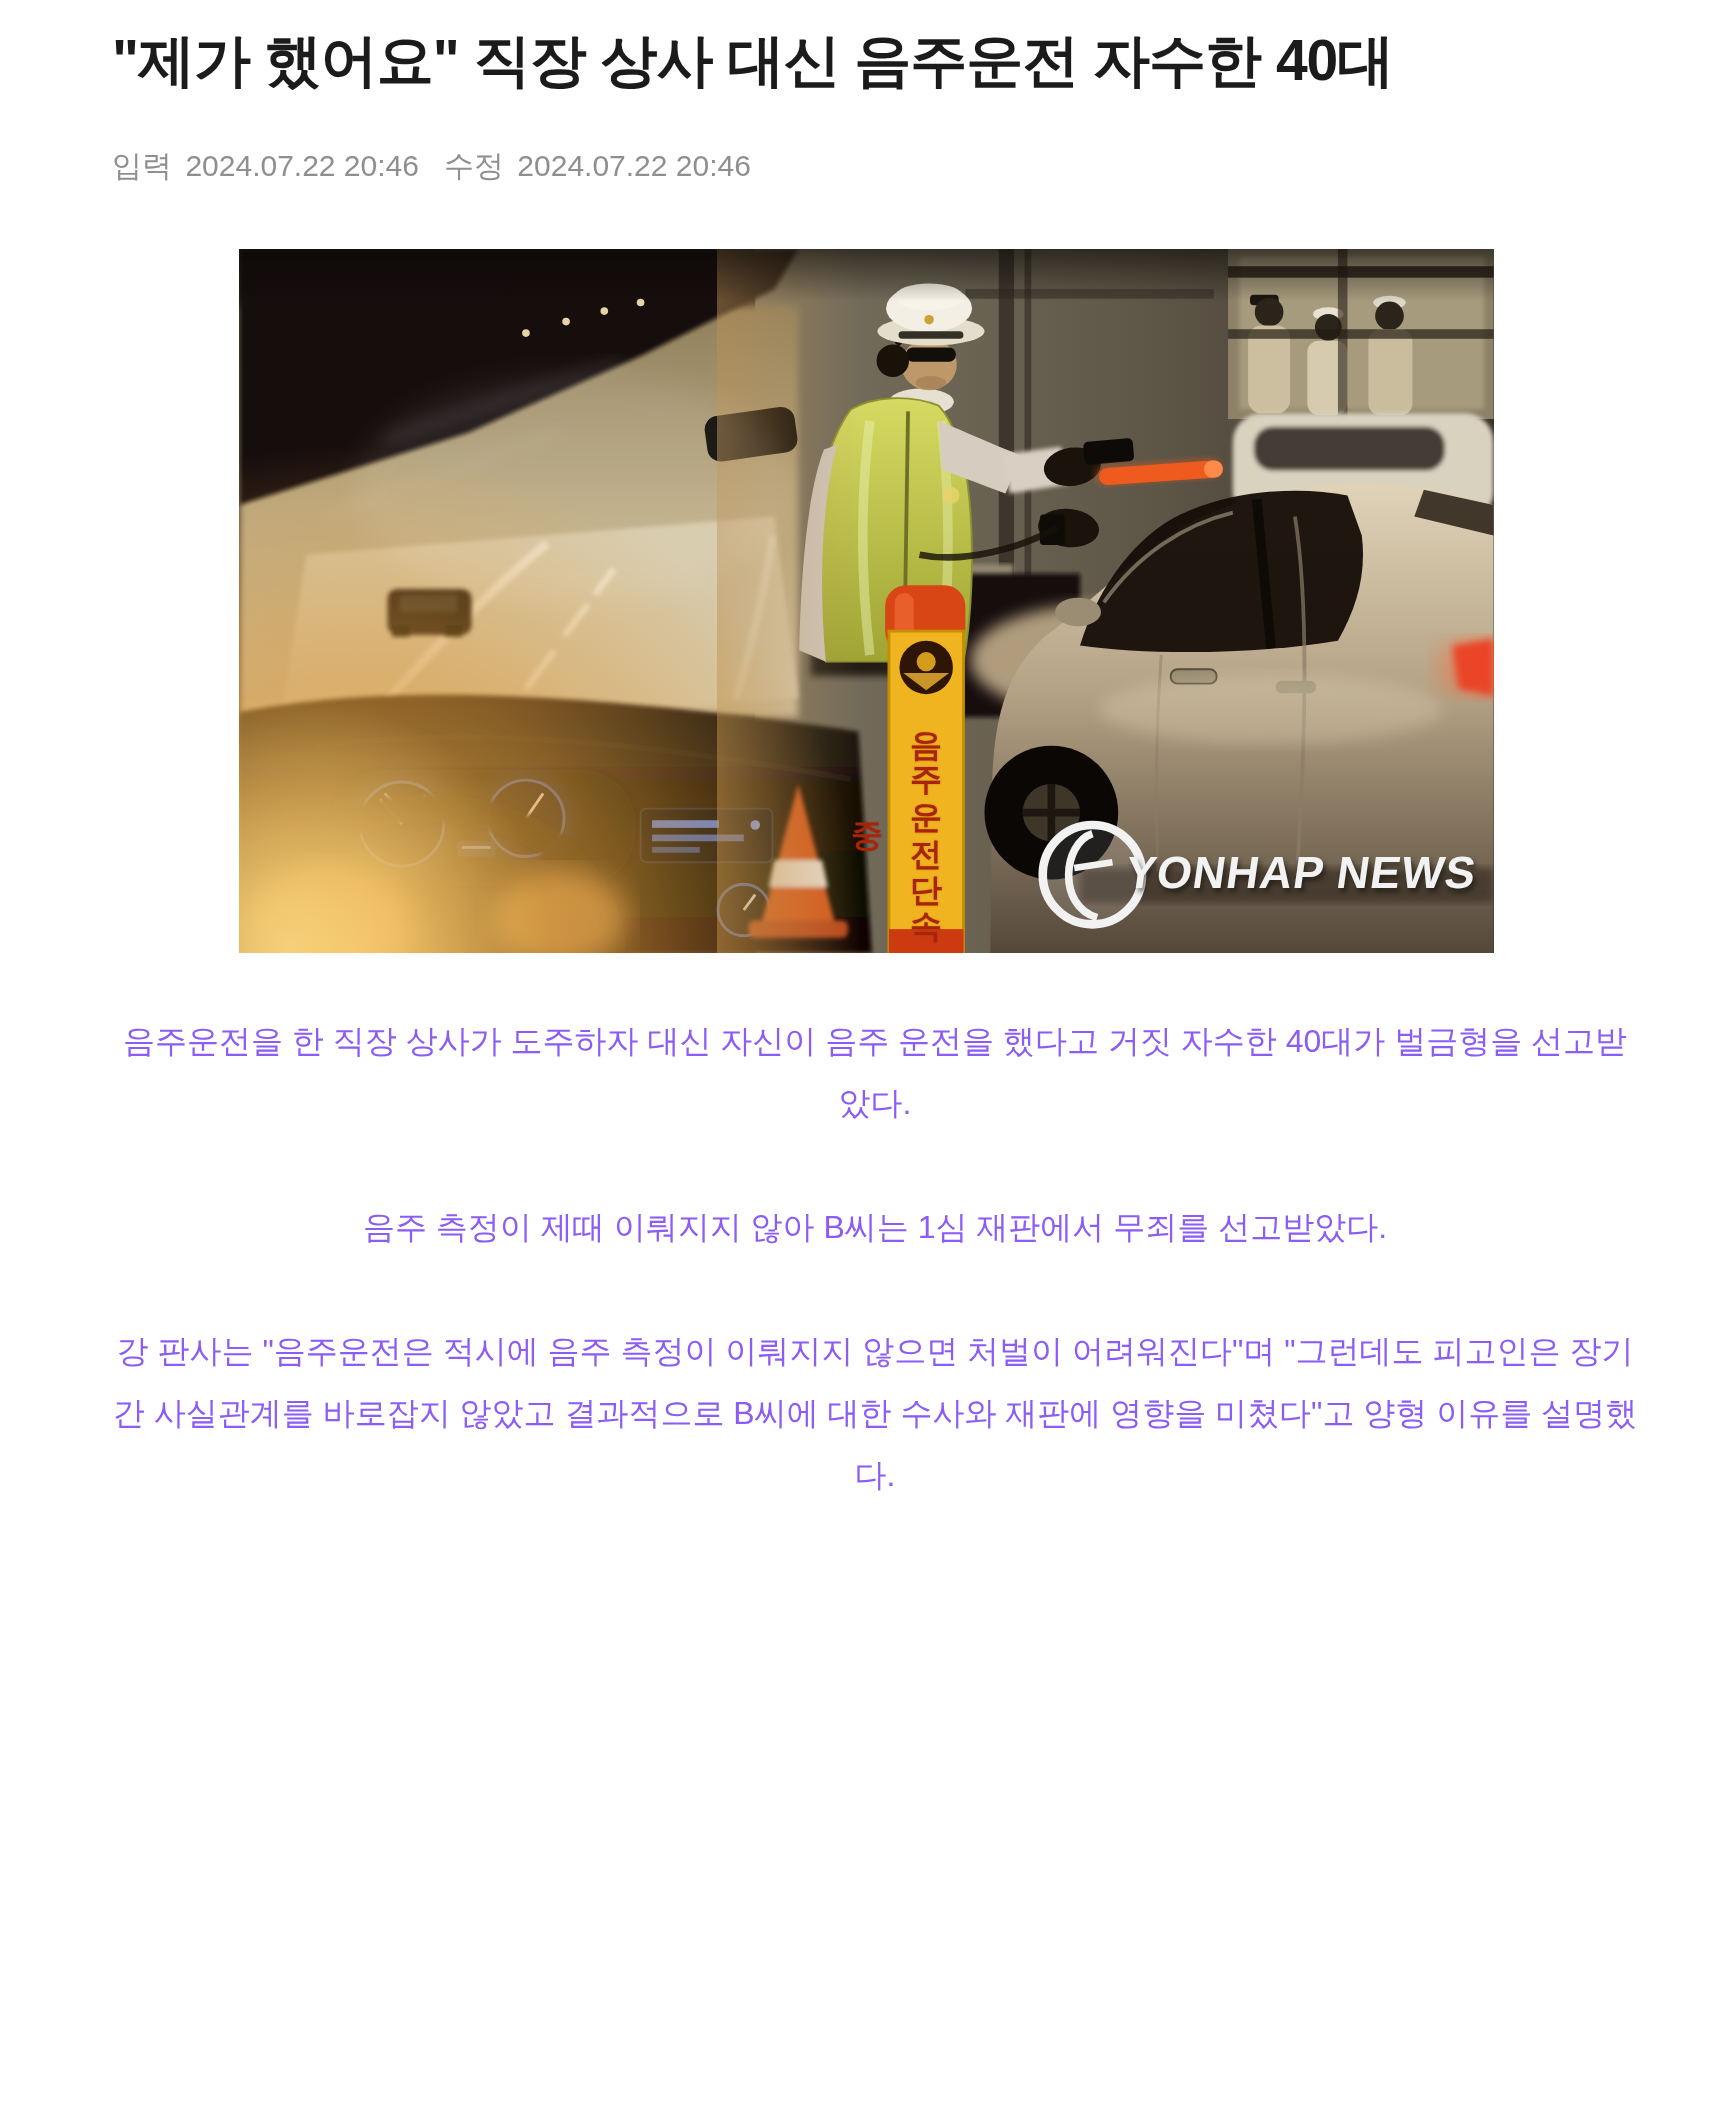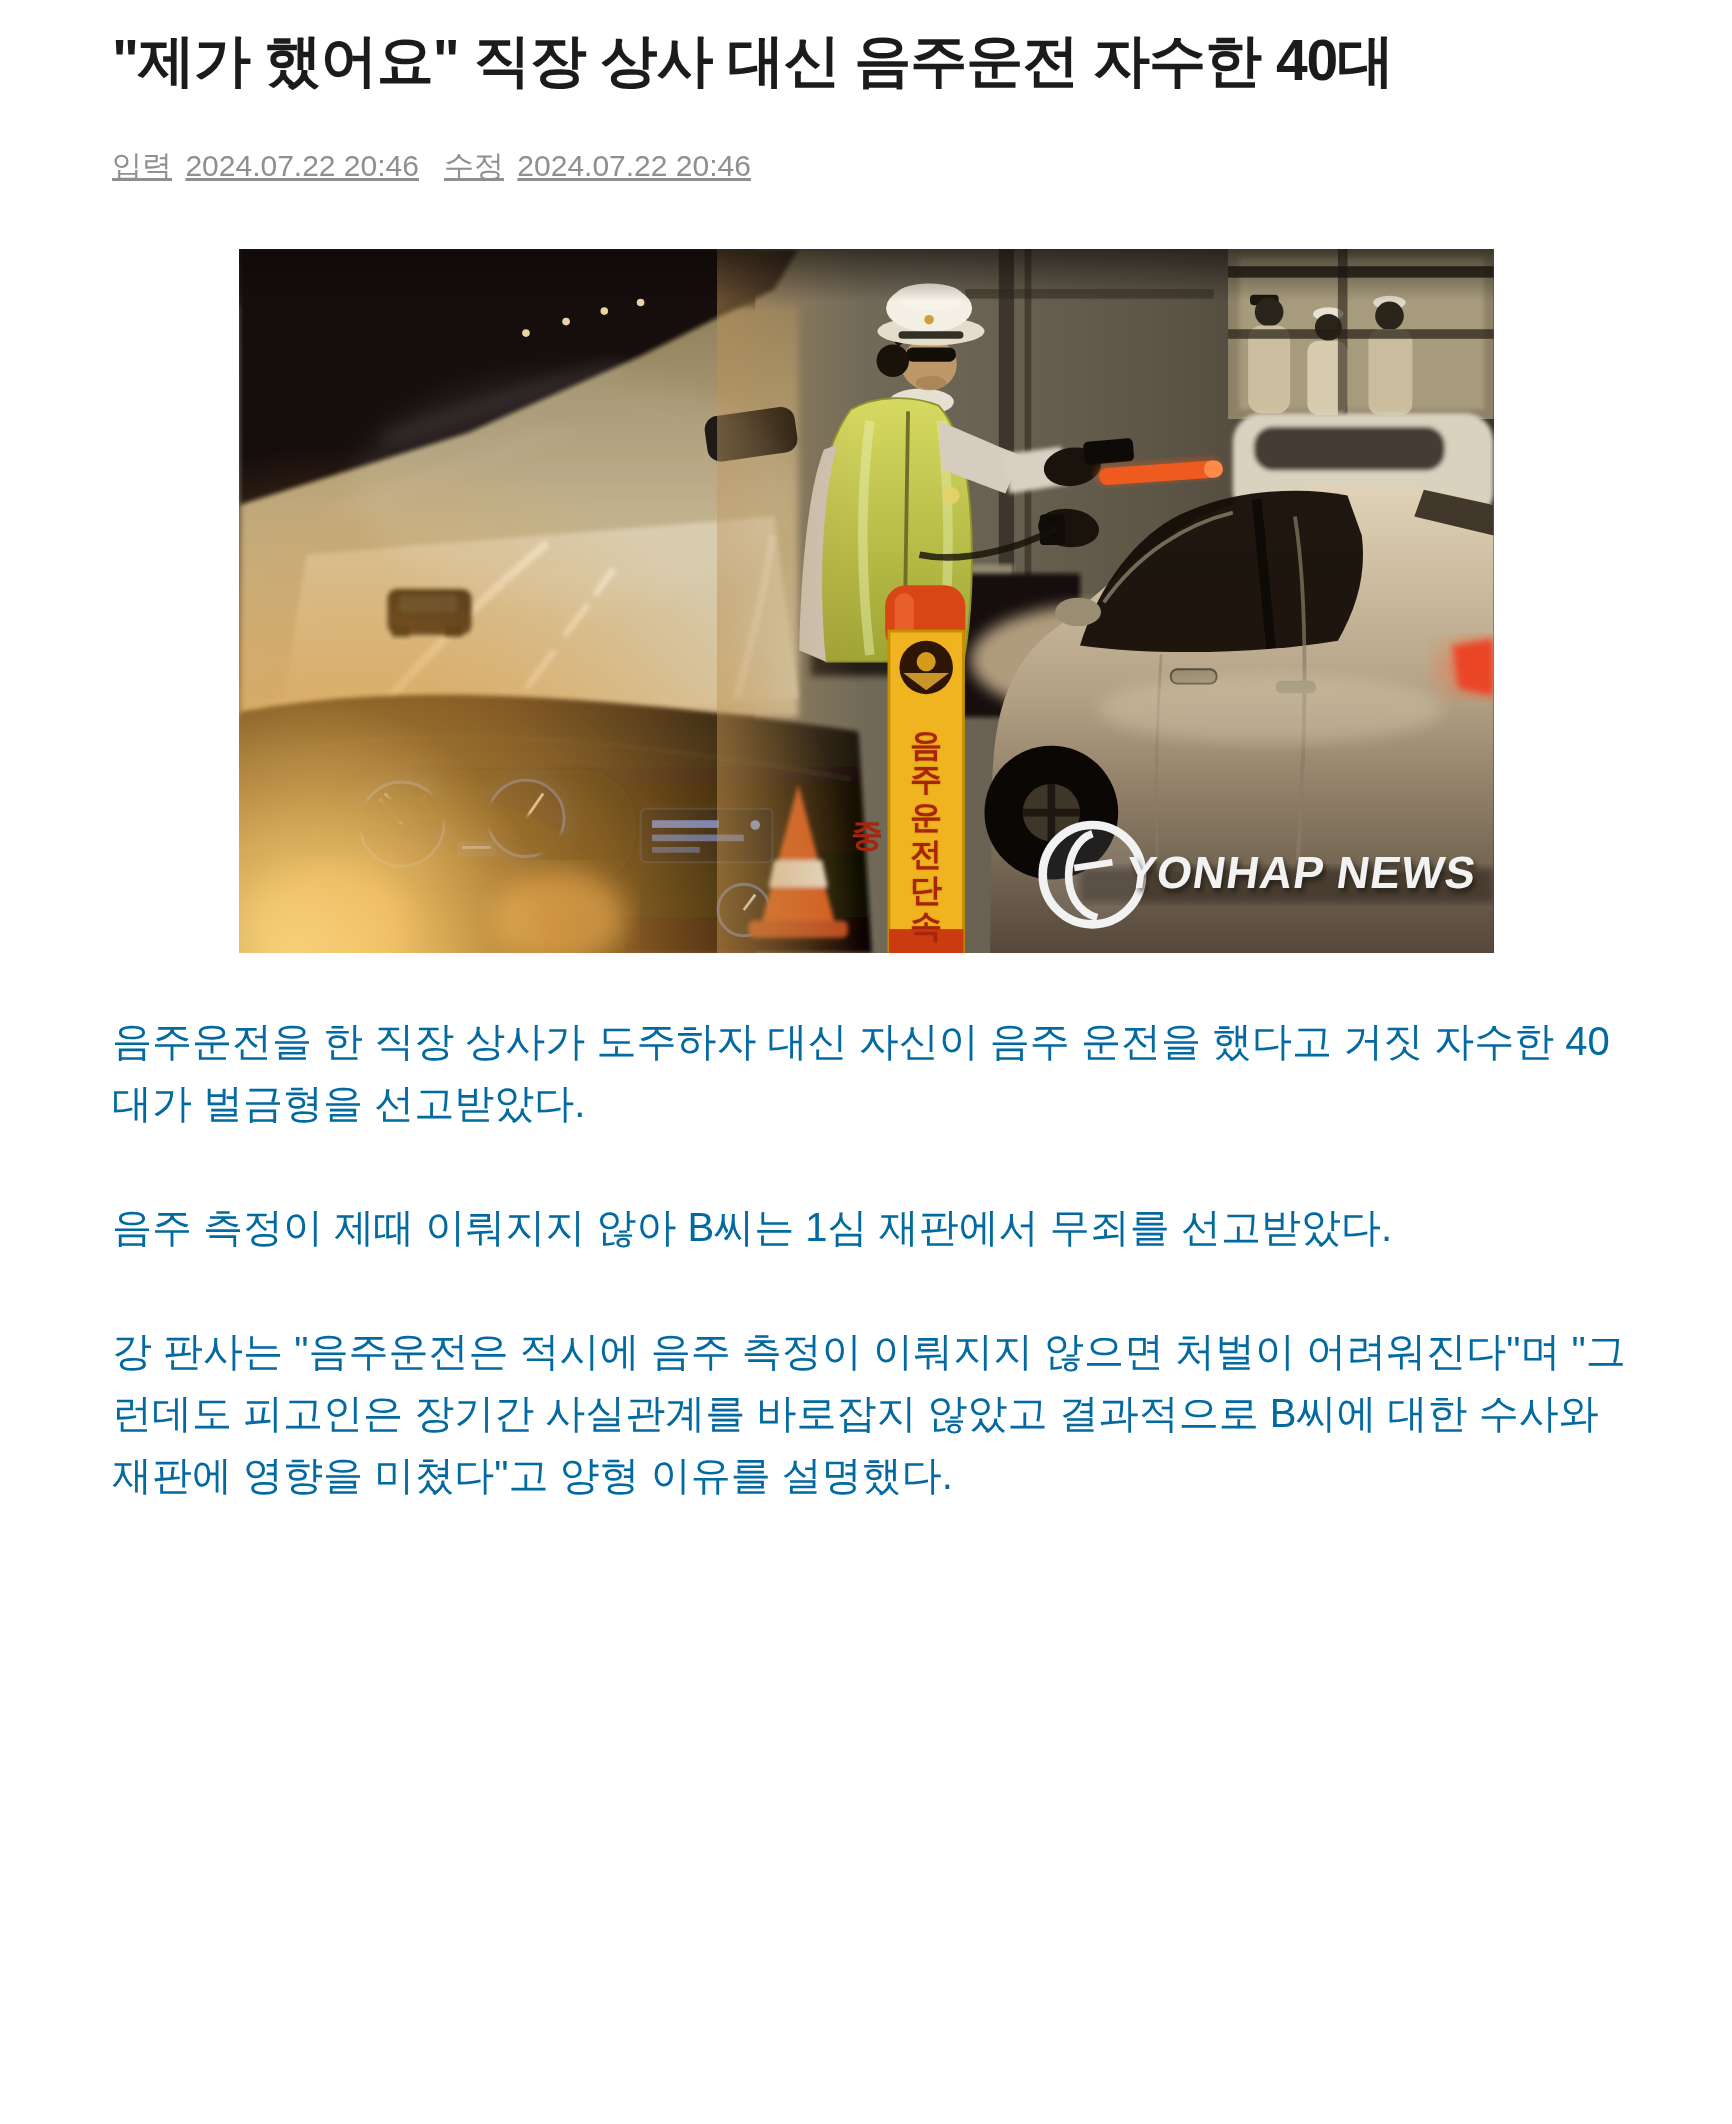--- a/index.html
+++ b/index.html
@@ -11,21 +11,21 @@
   .content{padding:0 94px 0 112px;}
   h1.article-title{
     margin:25px 0 0 0;
     font-size:57px;line-height:70px;font-weight:700;
     color:#1b1b1b;letter-spacing:-1px;
   }
   .meta{
     margin-top:54px;font-size:30px;line-height:34px;color:#8f8f8f;
     display:flex;align-items:center;gap:0;
   }
-  .meta span{white-space:pre;text-decoration:underline;}
+  .meta span{white-space:pre;}
   .meta .lbl{margin-right:13.4px;}
   .meta .tm{margin-right:25px;}
   figure.article-figure{
     margin:66px auto 0 auto;width:1255px;height:704px;
     position:relative;background:#352a20;overflow:hidden;padding:0;
   }
   figure.article-figure svg{position:absolute;left:0;top:0;}
   .banner-text{
     position:absolute;left:658px;top:445px;width:59px;height:245px;
     writing-mode:vertical-rl;text-orientation:upright;
@@ -35,22 +35,23 @@
   }
   .watermark-text{
     position:absolute;left:887px;top:598px;white-space:nowrap;
     font-size:45px;font-weight:700;letter-spacing:1px;color:#f2f2f2;
     transform:skewX(-8deg);
     text-shadow:2.9px 3.8px 4.8px rgba(15,12,8,.55);
   }
   .article-body{margin-top:57px;}
   .article-body p{
     margin:0 0 62px 0;
-    font-size:40px;line-height:62px;color:#0369a1;
+    font-size:32px;line-height:62px;color:#8b5cf6;
     word-break:break-all;
+    text-align:center;
   }
 </style>
 </head>
 <body>
 
 <main>
   <div class="content">
     <h1 class="article-title">"제가 했어요" 직장 상사 대신 음주운전 자수한 40대</h1>
     <div class="meta">
       <span class="lbl">입력</span>

